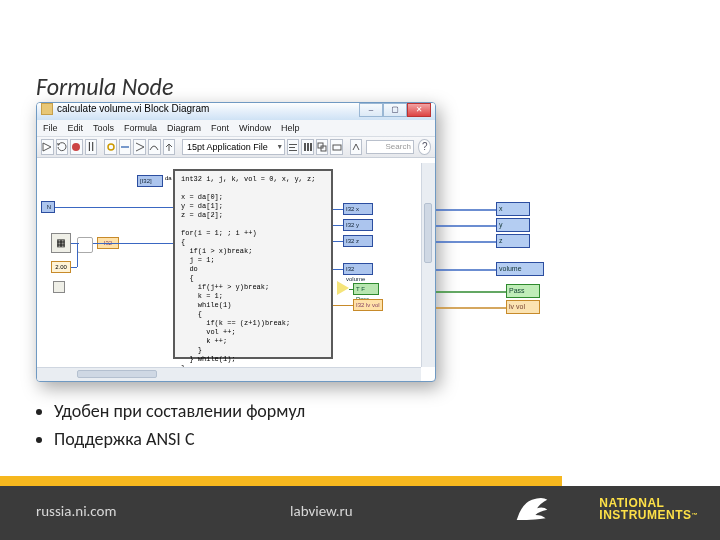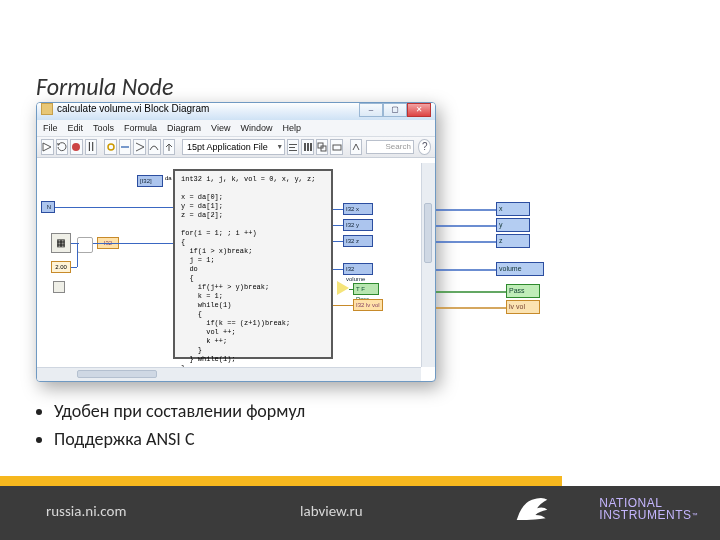--- a/index.html
+++ b/index.html
@@ -41,26 +41,26 @@
   .outersvg { position: absolute; left: 36px; top: 102px; width: 520px; height: 280px; pointer-events: none; }
   .outterm { position: absolute; width: 34px; height: 14px; border: 1px solid #2c4ea0; background: #b4cdf2; font-size: 7px; line-height: 12px; padding-left: 2px; color: #133; }
   .outtf { position: absolute; width: 34px; height: 14px; border: 1px solid #2f8a2f; background: #c0edb8; font-size: 7px; line-height: 12px; padding-left: 2px; color: #143; }
   .outdbl { position: absolute; width: 34px; height: 14px; border: 1px solid #c78a2a; background: #fbe3b2; font-size: 7px; line-height: 12px; padding-left: 2px; color: #743; }
 
   .bullets { position: absolute; left: 36px; top: 400px; font-size: 18px; color: #222; font-family: Calibri, Arial, sans-serif; }
   .bullets li { margin-bottom: 6px; list-style: disc; margin-left: 18px; }
 
   .footer { position: absolute; left: 0; bottom: 0; width: 720px; height: 54px; background: #3b3b3b; }
   .footer .band { position: absolute; left: 0; top: -10px; width: 720px; height: 10px; background: linear-gradient(90deg,#f6b71e,#f6b71e 78%,#fff 78%,#fff); }
-  .footer .url { color: #d8d8d8; font-size: 15px; font-family: Calibri, Arial, sans-serif; margin-left: 10px; }
+  .footer .url { color: #d8d8d8; font-size: 15px; font-family: Calibri, Arial, sans-serif; }
   .footer .url1 { position: absolute; left: 36px; top: 16px; }
   .footer .url2 { position: absolute; left: 290px; top: 16px; }
   .nilogo { position: absolute; right: 22px; top: 8px; display: flex; align-items: center; gap: 6px; }
   .nilogo .eagle { width: 34px; height: 30px; }
-  .nilogo .txt { color: #c4b5fd; font-weight: 400; font-size: 12px; line-height: 12px; font-family: Arial, sans-serif; letter-spacing: .5px; margin-left: 44px; }
+  .nilogo .txt { color: #fde047; font-weight: 700; font-size: 12px; line-height: 12px; font-family: Arial, sans-serif; letter-spacing: .5px; margin-left: 44px; }
 </style>
 </head>
 <body>
 
 <div class="slide">
   <div class="subtitle">Formula Node</div>
 
   <div class="win">
     <div class="titlebar">
       <div class="ticon"></div>
@@ -71,21 +71,21 @@
         <div class="tbtn close">✕</div>
       </div>
     </div>
 
     <div class="menubar">
       <span>File</span>
       <span>Edit</span>
       <span>Tools</span>
       <span>Formula</span>
       <span>Diagram</span>
-      <span>View</span>
+      <span>Font</span>
       <span>Window</span>
       <span>Help</span>
     </div>
 
     <div class="toolbar">
       <div class="tb">
           <svg viewBox="0 0 10 10">
             <path d="M1 1 L9 5 L1 9 Z" fill="#fff" stroke="#555"></path>
           </svg>
         </div>

